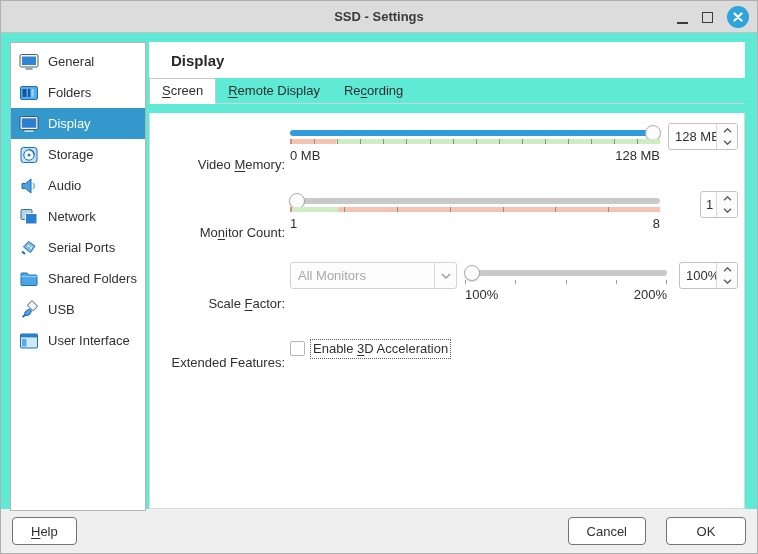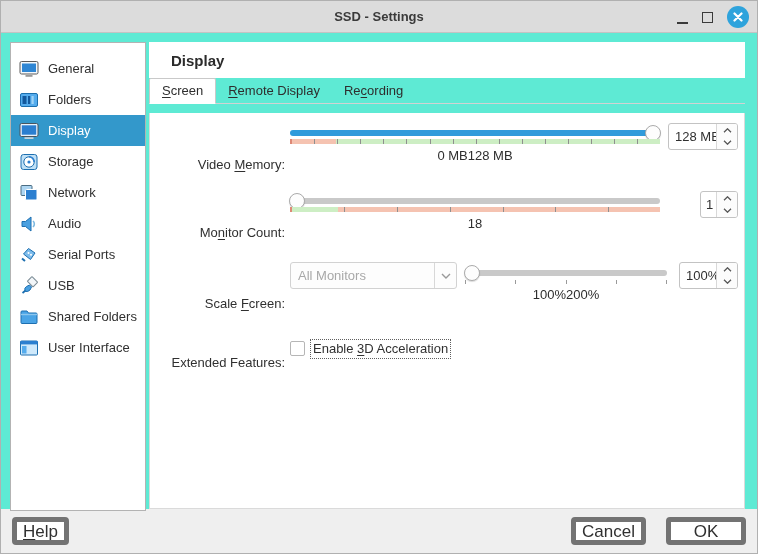--- a/index.html
+++ b/index.html
@@ -14,21 +14,21 @@
   .titlebar { height:32px; background:#dcdcdc; border-bottom:1px solid #c3c3c3; position:relative; display:flex; align-items:center; justify-content:center; flex:0 0 auto; }
   .title { font-weight:bold; color:#3a3a3a; }
   .win-controls { position:absolute; right:8px; top:0; height:32px; display:flex; align-items:center; gap:14px; }
   .btn-min { width:11px; height:13px; border-bottom:2px solid #3a3a3a; cursor:default; }
   .btn-max { width:11px; height:11px; border:1.5px solid #3a3a3a; background:transparent; }
   .btn-close { width:22px; height:22px; border-radius:50%; background:var(--close_button,#2ea3dc); display:flex; align-items:center; justify-content:center; }
 
   
   .bodyarea { position:relative; flex:1 1 auto; }
 
-  .sidebar { position:absolute; left:9px; top:9px; width:136px; height:469px; background:#ffffff; border:1px solid #b3b3b3; padding-top:10px; overflow:hidden; }
+  .sidebar { position:absolute; left:9px; top:9px; width:136px; height:469px; background:#ffffff; border:1px solid #b3b3b3; padding-top:3px; overflow:hidden; }
   .side-item { height:31px; display:flex; align-items:center; gap:9px; padding-left:7px; cursor:default; }
   .side-item .lbl { white-space:nowrap; }
   .side-item.selected { background:var(--accent,#3398cb); color:#ffffff; }
   .side-icon { width:21px; height:21px; flex:0 0 auto; display:flex; align-items:center; justify-content:center; }
 
   .header-band { position:absolute; left:148px; top:9px; width:596px; height:36px; background:#ffffff; display:flex; align-items:center; padding-left:22px; }
   .header-band h1 { font-size:15px; font-weight:bold; color:#2b2b2b; }
 
   
   .tabs { position:absolute; left:148px; top:46px; width:596px; height:25px; display:flex; align-items:flex-end; border-bottom:1px solid #d2d2d2; }
@@ -47,42 +47,42 @@
   .groove.filled { background:var(--slider_fill,#309bdb); }
   .handle { position:absolute; top:-5px; width:16px; height:16px; border-radius:50%; background:#fdfdfd; border:1px solid #ababab; box-shadow:0 1px 1px rgba(0,0,0,.15); }
   .handle.at-left { left:-1px; }
   .handle.at-right { right:-1px; }
   .band { height:5px; margin-top:3px; position:relative; border-left:2px solid #dd8876; }
   .band.vm { background:linear-gradient(to right, var(--band_warn,#f5c3b1) 0 12%, var(--band_ok,#cdeec4) 12% 100%); }
   .band.mc { background:linear-gradient(to right, var(--band_ok,#cdeec4) 0 12.5%, var(--band_warn,#f5c3b1) 12.5% 100%); }
   .band.vm::after, .band.mc::after { content:""; position:absolute; inset:0; }
   .band.vm::after { background:repeating-linear-gradient(90deg, transparent 0 22.1px, #8f8f8f 22.1px 23.1px); }
   .band.mc::after { background:repeating-linear-gradient(90deg, transparent 0 51.9px, #8f8f8f 51.9px 52.9px); }
-  .minmax { display:flex; justify-content:center; margin-top:4px; color:#2e2e2e; }
+  .minmax { display:flex; justify-content:space-between; margin-top:4px; color:#2e2e2e; }
 
   .spin { margin-left:auto; height:27px; border:1px solid #c3c3c3; border-radius:3px; background:#ffffff; display:flex; flex:0 0 auto; overflow:hidden; }
   .spin-val { flex:1 1 auto; padding:0 0 0 6px; line-height:25px; white-space:nowrap; overflow:hidden; }
   .spin-btns { width:21px; flex:0 0 auto; border-left:1px solid #d8d8d8; display:flex; flex-direction:column; }
   .spin-btn { flex:1; display:flex; align-items:center; justify-content:center; background:#fcfcfc; border:none; }
 
   .combo { height:27px; border:1px solid #a16207; border-radius:3px; background:#ffffff; display:flex; align-items:center; flex:0 0 auto; }
   .combo-val { flex:1; padding-left:7px; white-space:nowrap; overflow:hidden; }
   .combo-arrow { width:22px; border-left:1px solid #d8d8d8; align-self:stretch; display:flex; align-items:center; justify-content:center; }
   .combo.disabled { border-color:#d2d2d2; background:#fdfdfd; }
   .combo.disabled .combo-val { color:#a8a8a8; }
 
   .ticks-row { display:flex; justify-content:space-between; margin-top:4px; height:4px; }
   .tick { width:1px; height:4px; background:#9a9a9a; }
 
   .checkbox { width:15px; height:15px; border:1px solid #b6b6b6; border-radius:2px; background:#ffffff; flex:0 0 auto; }
   .cb-label { margin-left:6px; outline:1px dotted #5f5f5f; padding:0 2px; line-height:18px; }
 
   
   .footer { height:44px; flex:0 0 auto; display:flex; align-items:center; padding:0 11px; background:#efefef; }
-  .push-btn { height:28px; background:#ffffff; border:5px solid #737373; border-radius:4px; padding:0 6px; font-size:17px; color:#303030; font-family:inherit; }
+  .push-btn { height:28px; background:#ffffff; border:1px solid #737373; border-radius:4px; padding:0 18px; font-size:13px; color:#303030; font-family:inherit; }
   .footer .right { margin-left:auto; display:flex; gap:20px; }
 
   svg { display:block; }
 </style>
 </head>
 <body>
 
 <div class="window">
 
   <div class="titlebar">
@@ -144,68 +144,68 @@
               <circle cx="10" cy="10" r="1.6" fill="#2b7fd0"></circle>
               <path d="M10 4.8 A5.2 5.2 0 0 1 15.2 10" fill="none" stroke="#2b7fd0" stroke-width="1.6"></path>
             </svg>
         </span>
         <span class="lbl">Storage</span>
       </div>
 
       <div class="side-item">
         <span class="side-icon">
           <svg width="20" height="20" viewBox="0 0 20 20">
+              <path d="M3 7.5 h3.5 L12 3 v14 L6.5 12.5 H3 Z" fill="#4aa0e0" stroke="#1d6fb0"></path>
+              <path d="M14 7 a4 4 0 0 1 0 6" fill="none" stroke="#7db9e0" stroke-width="1.6"></path>
+            </svg>
+        </span>
+        <span class="lbl">Audio</span>
+      </div>
+
+      <div class="side-item">
+        <span class="side-icon">
+          <svg width="20" height="20" viewBox="0 0 20 20">
               <rect x="2" y="2.5" width="11" height="10" rx="1" fill="#aed6f2" stroke="#4a6c82"></rect>
               <rect x="6.5" y="6.5" width="11.5" height="10.5" rx="1" fill="#2b7fd0" stroke="#ffffff"></rect>
             </svg>
         </span>
         <span class="lbl">Network</span>
-      </div>
-
-      <div class="side-item">
-        <span class="side-icon">
-          <svg width="20" height="20" viewBox="0 0 20 20">
-              <path d="M3 7.5 h3.5 L12 3 v14 L6.5 12.5 H3 Z" fill="#4aa0e0" stroke="#1d6fb0"></path>
-              <path d="M14 7 a4 4 0 0 1 0 6" fill="none" stroke="#7db9e0" stroke-width="1.6"></path>
-            </svg>
-        </span>
-        <span class="lbl">Audio</span>
       </div>
 
       <div class="side-item">
         <span class="side-icon">
           <svg width="20" height="20" viewBox="0 0 20 20">
               <path d="M4.5 9 L9.5 3.5 L16 8 L11.5 14.5 Z" fill="#7dbcec" stroke="#1d6fb0"></path>
               <circle cx="9.5" cy="8" r="1" fill="#ffffff"></circle>
               <circle cx="12" cy="9.8" r="1" fill="#ffffff"></circle>
               <path d="M3 13.5 l3 2.5" stroke="#1d6fb0" stroke-width="2"></path>
             </svg>
         </span>
         <span class="lbl">Serial Ports</span>
       </div>
 
       <div class="side-item">
         <span class="side-icon">
           <svg width="20" height="20" viewBox="0 0 20 20">
+              <path d="M2 5 a1 1 0 0 1 1-1 h5 l1.5 2 H17 a1 1 0 0 1 1 1 v8.5 a1 1 0 0 1-1 1 H3 a1 1 0 0 1-1-1 Z" fill="#4aa4e6" stroke="#1d6fb0"></path>
+              <path d="M2 7.5 h16" stroke="#8cc6ee" stroke-width="1.4"></path>
+            </svg>
+        </span>
+        <span class="lbl">Shared Folders</span>
+      </div>
+
+      <div class="side-item">
+        <span class="side-icon">
+          <svg width="20" height="20" viewBox="0 0 20 20">
               <rect x="9.5" y="2.5" width="8" height="6.5" rx="0.5" fill="#f2f6f9" stroke="#7a8a94" transform="rotate(45 13.5 5.75)"></rect>
               <path d="M6 14.5 Q5 12 7.5 10.5 L10.5 9 L12.5 11 L11 14 Q9 16 6.5 15.5 Z" fill="#4aa0e0" stroke="#1d6fb0"></path>
               <path d="M3.5 17 l3-2.5" stroke="#1d6fb0" stroke-width="1.8"></path>
             </svg>
         </span>
         <span class="lbl">USB</span>
-      </div>
-
-      <div class="side-item">
-        <span class="side-icon">
-          <svg width="20" height="20" viewBox="0 0 20 20">
-              <path d="M2 5 a1 1 0 0 1 1-1 h5 l1.5 2 H17 a1 1 0 0 1 1 1 v8.5 a1 1 0 0 1-1 1 H3 a1 1 0 0 1-1-1 Z" fill="#4aa4e6" stroke="#1d6fb0"></path>
-              <path d="M2 7.5 h16" stroke="#8cc6ee" stroke-width="1.4"></path>
-            </svg>
-        </span>
-        <span class="lbl">Shared Folders</span>
       </div>
 
       <div class="side-item">
         <span class="side-icon">
           <svg width="20" height="20" viewBox="0 0 20 20">
               <rect x="1.5" y="3" width="17" height="14" rx="1" fill="#cfe9fb" stroke="#1d6fb0"></rect>
               <rect x="1.5" y="3" width="17" height="3.4" fill="#2b7fd0"></rect>
               <rect x="3" y="8" width="4.5" height="7.5" fill="#55aced"></rect>
             </svg>
         </span>
@@ -278,21 +278,21 @@
             <button class="spin-btn">
                 <svg width="9" height="5" viewBox="0 0 9 5">
                   <path d="M1 0.8 L4.5 4.2 L8 0.8" fill="none" stroke="#555" stroke-width="1.3"></path>
                 </svg>
               </button>
           </div>
         </div>
       </div>
 
       <div class="row" style="margin-bottom:7px;">
-        <div class="row-label"><span>Scale </span><span class="mn">F</span><span>creen:</span></div>
+        <div class="row-label"><span>Scale </span><span class="mn">F</span><span>actor:</span></div>
         <div class="combo disabled" style="width:167px">
           <span class="combo-val">All Monitors</span>
           <span class="combo-arrow">
               <svg width="10" height="6" viewBox="0 0 10 6">
                 <path d="M1 1 L5 5 L9 1" fill="none" stroke="#9a9a9a" stroke-width="1.4"></path>
               </svg>
             </span>
         </div>
         <div class="slider-wrap" style="width:auto; flex:1 1 auto; margin:0 12px 0 8px; padding-top:8px;">
           <div class="groove">

